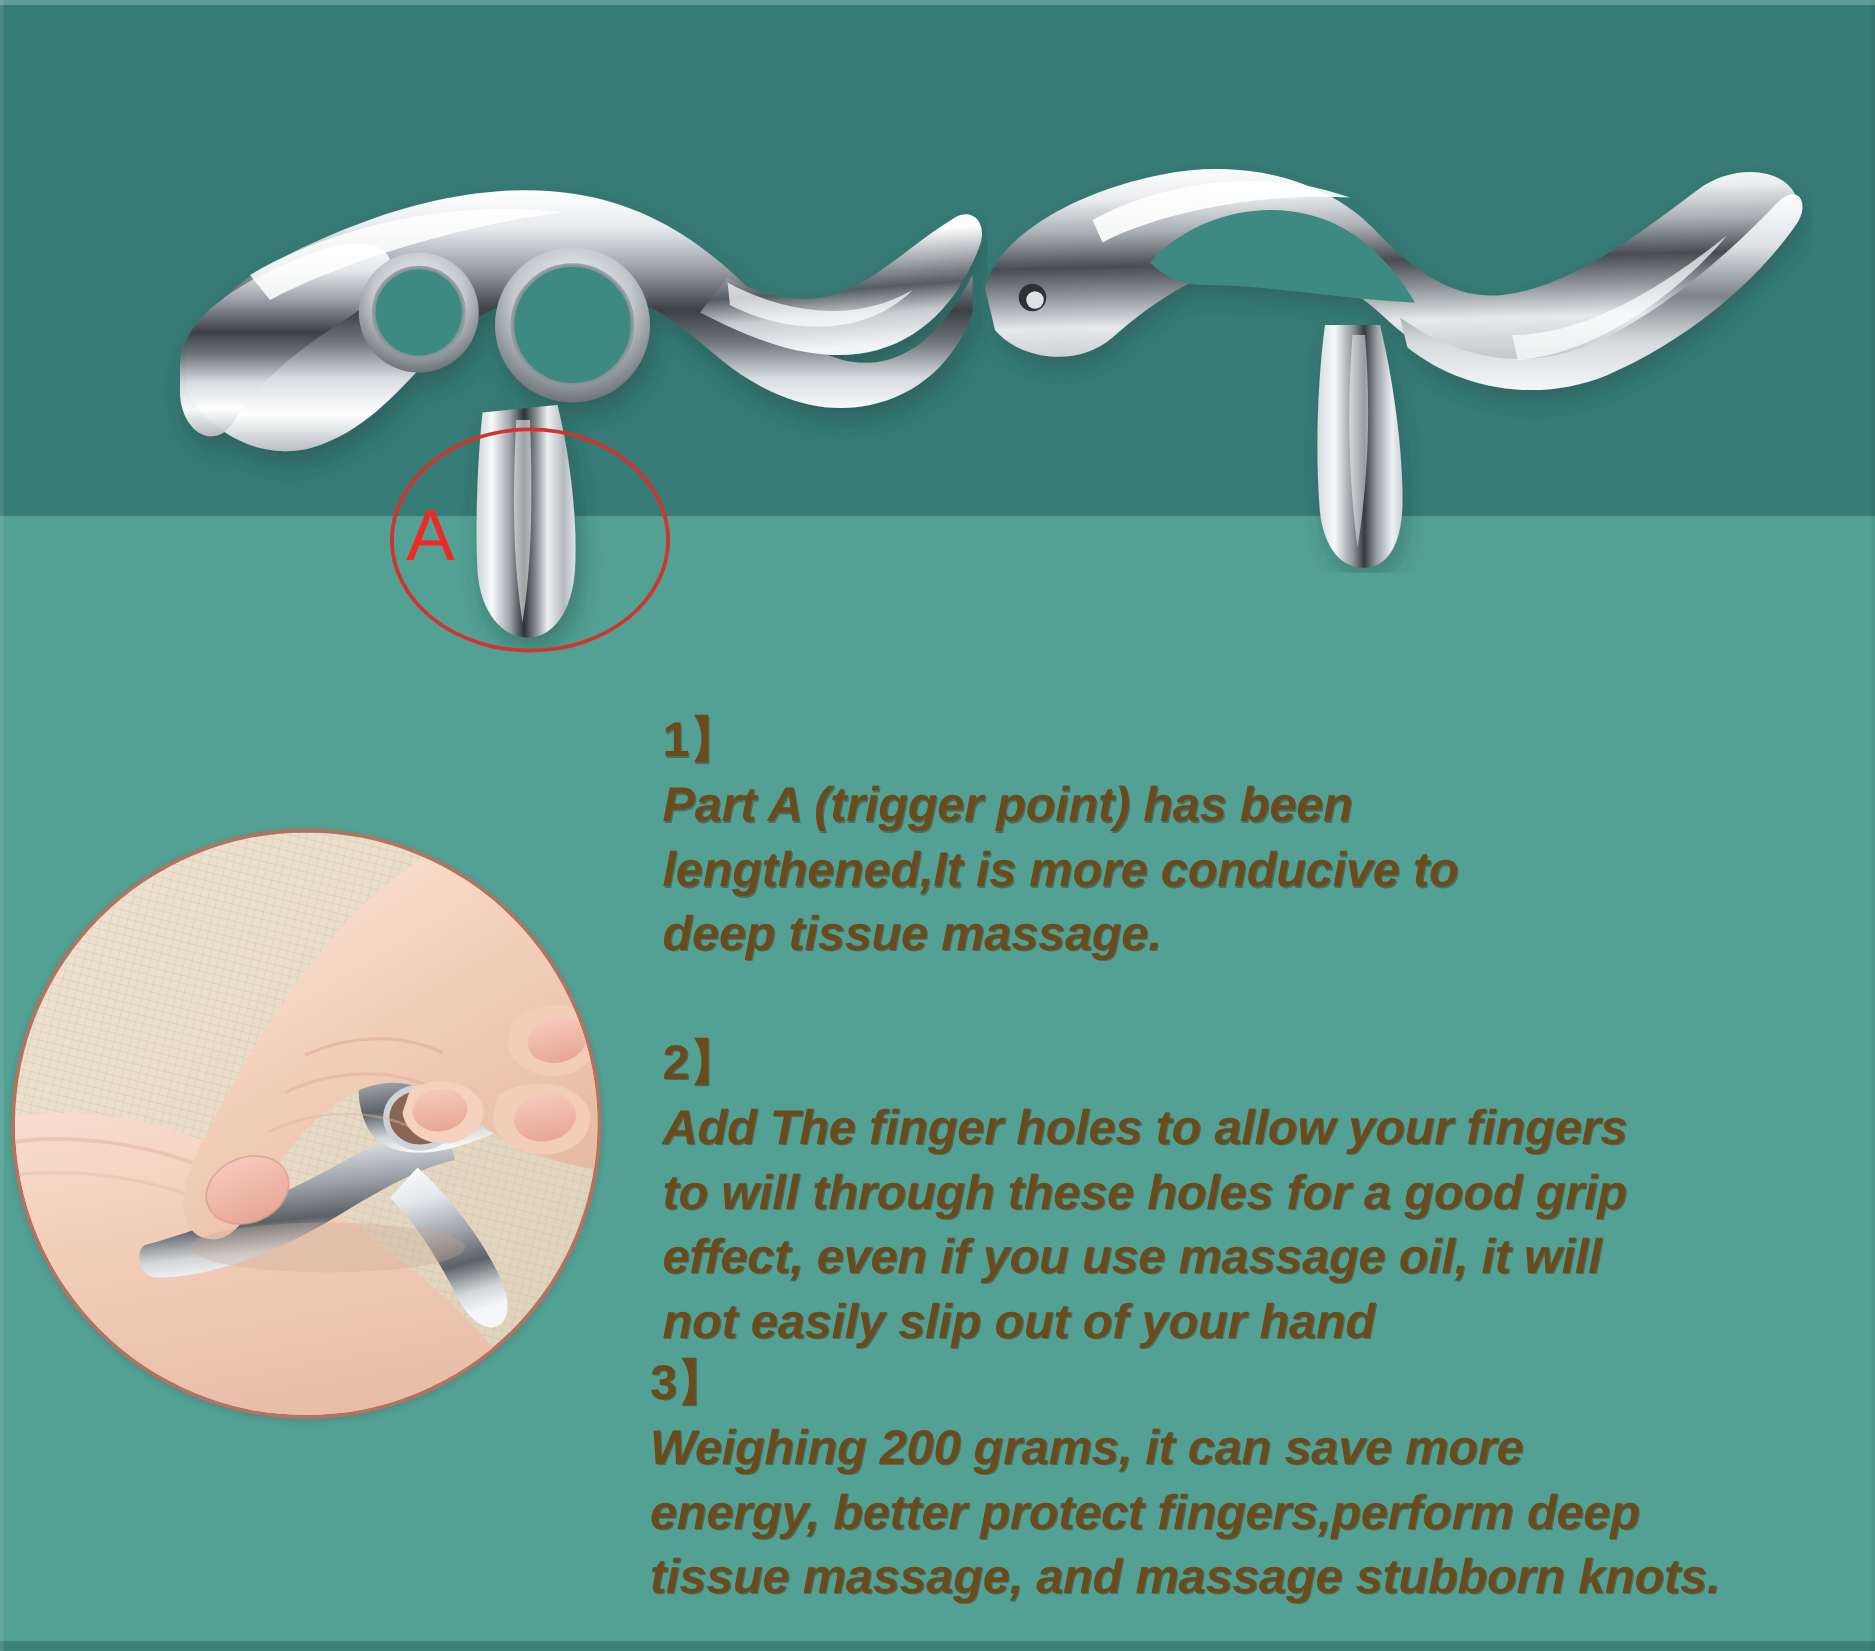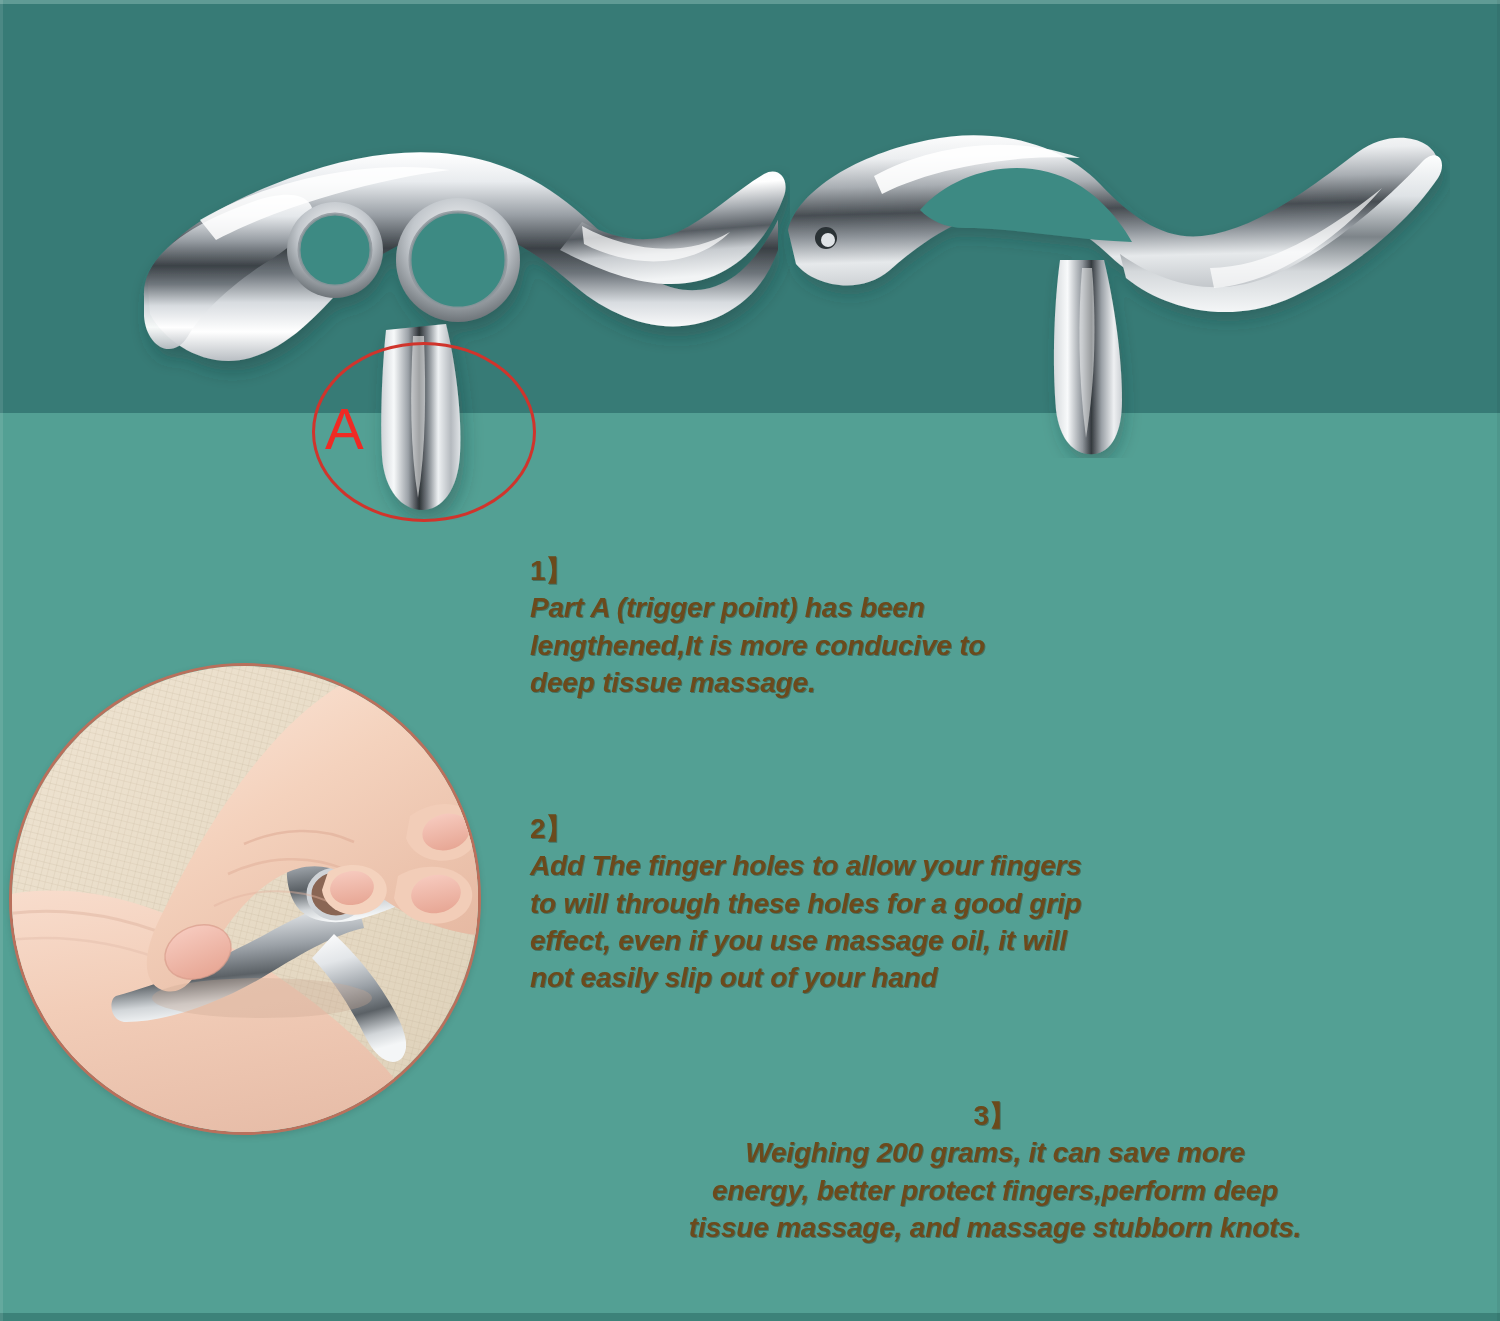--- a/index.html
+++ b/index.html
@@ -84,29 +84,29 @@
   .text-col {
     position:absolute;
     left:530px; top:515px;
     width:950px;
   }
   .para {
     color:#6b4a1c;
     font-family:"Liberation Sans", sans-serif;
     font-style:italic;
     font-weight:700;
-    font-size:28px;
+    font-size:39px;
     line-height:1.33;
     letter-spacing:-0.2px;
     text-shadow:1px 1px 0 rgba(40,25,5,.35);
     white-space:pre-line;
   }
   .para-1 { position:absolute; left:0;   top:0;   width:800px; }
   .para-2 { position:absolute; left:0;   top:258px; width:960px; }
-  .para-3 { position:absolute; left:-10px; top:545px; width:950px;text-align:center; }
+  .para-3 { position:absolute; left:-10px; top:514px; width:950px; }
   .bracket { font-style:normal; font-weight:700; }
 </style>
 </head>
 <body>
 
 <div class="page">
 
   <div class="band-top"></div>
   <div class="band-top-hairline"></div>
   <div class="band-bottom"></div>

